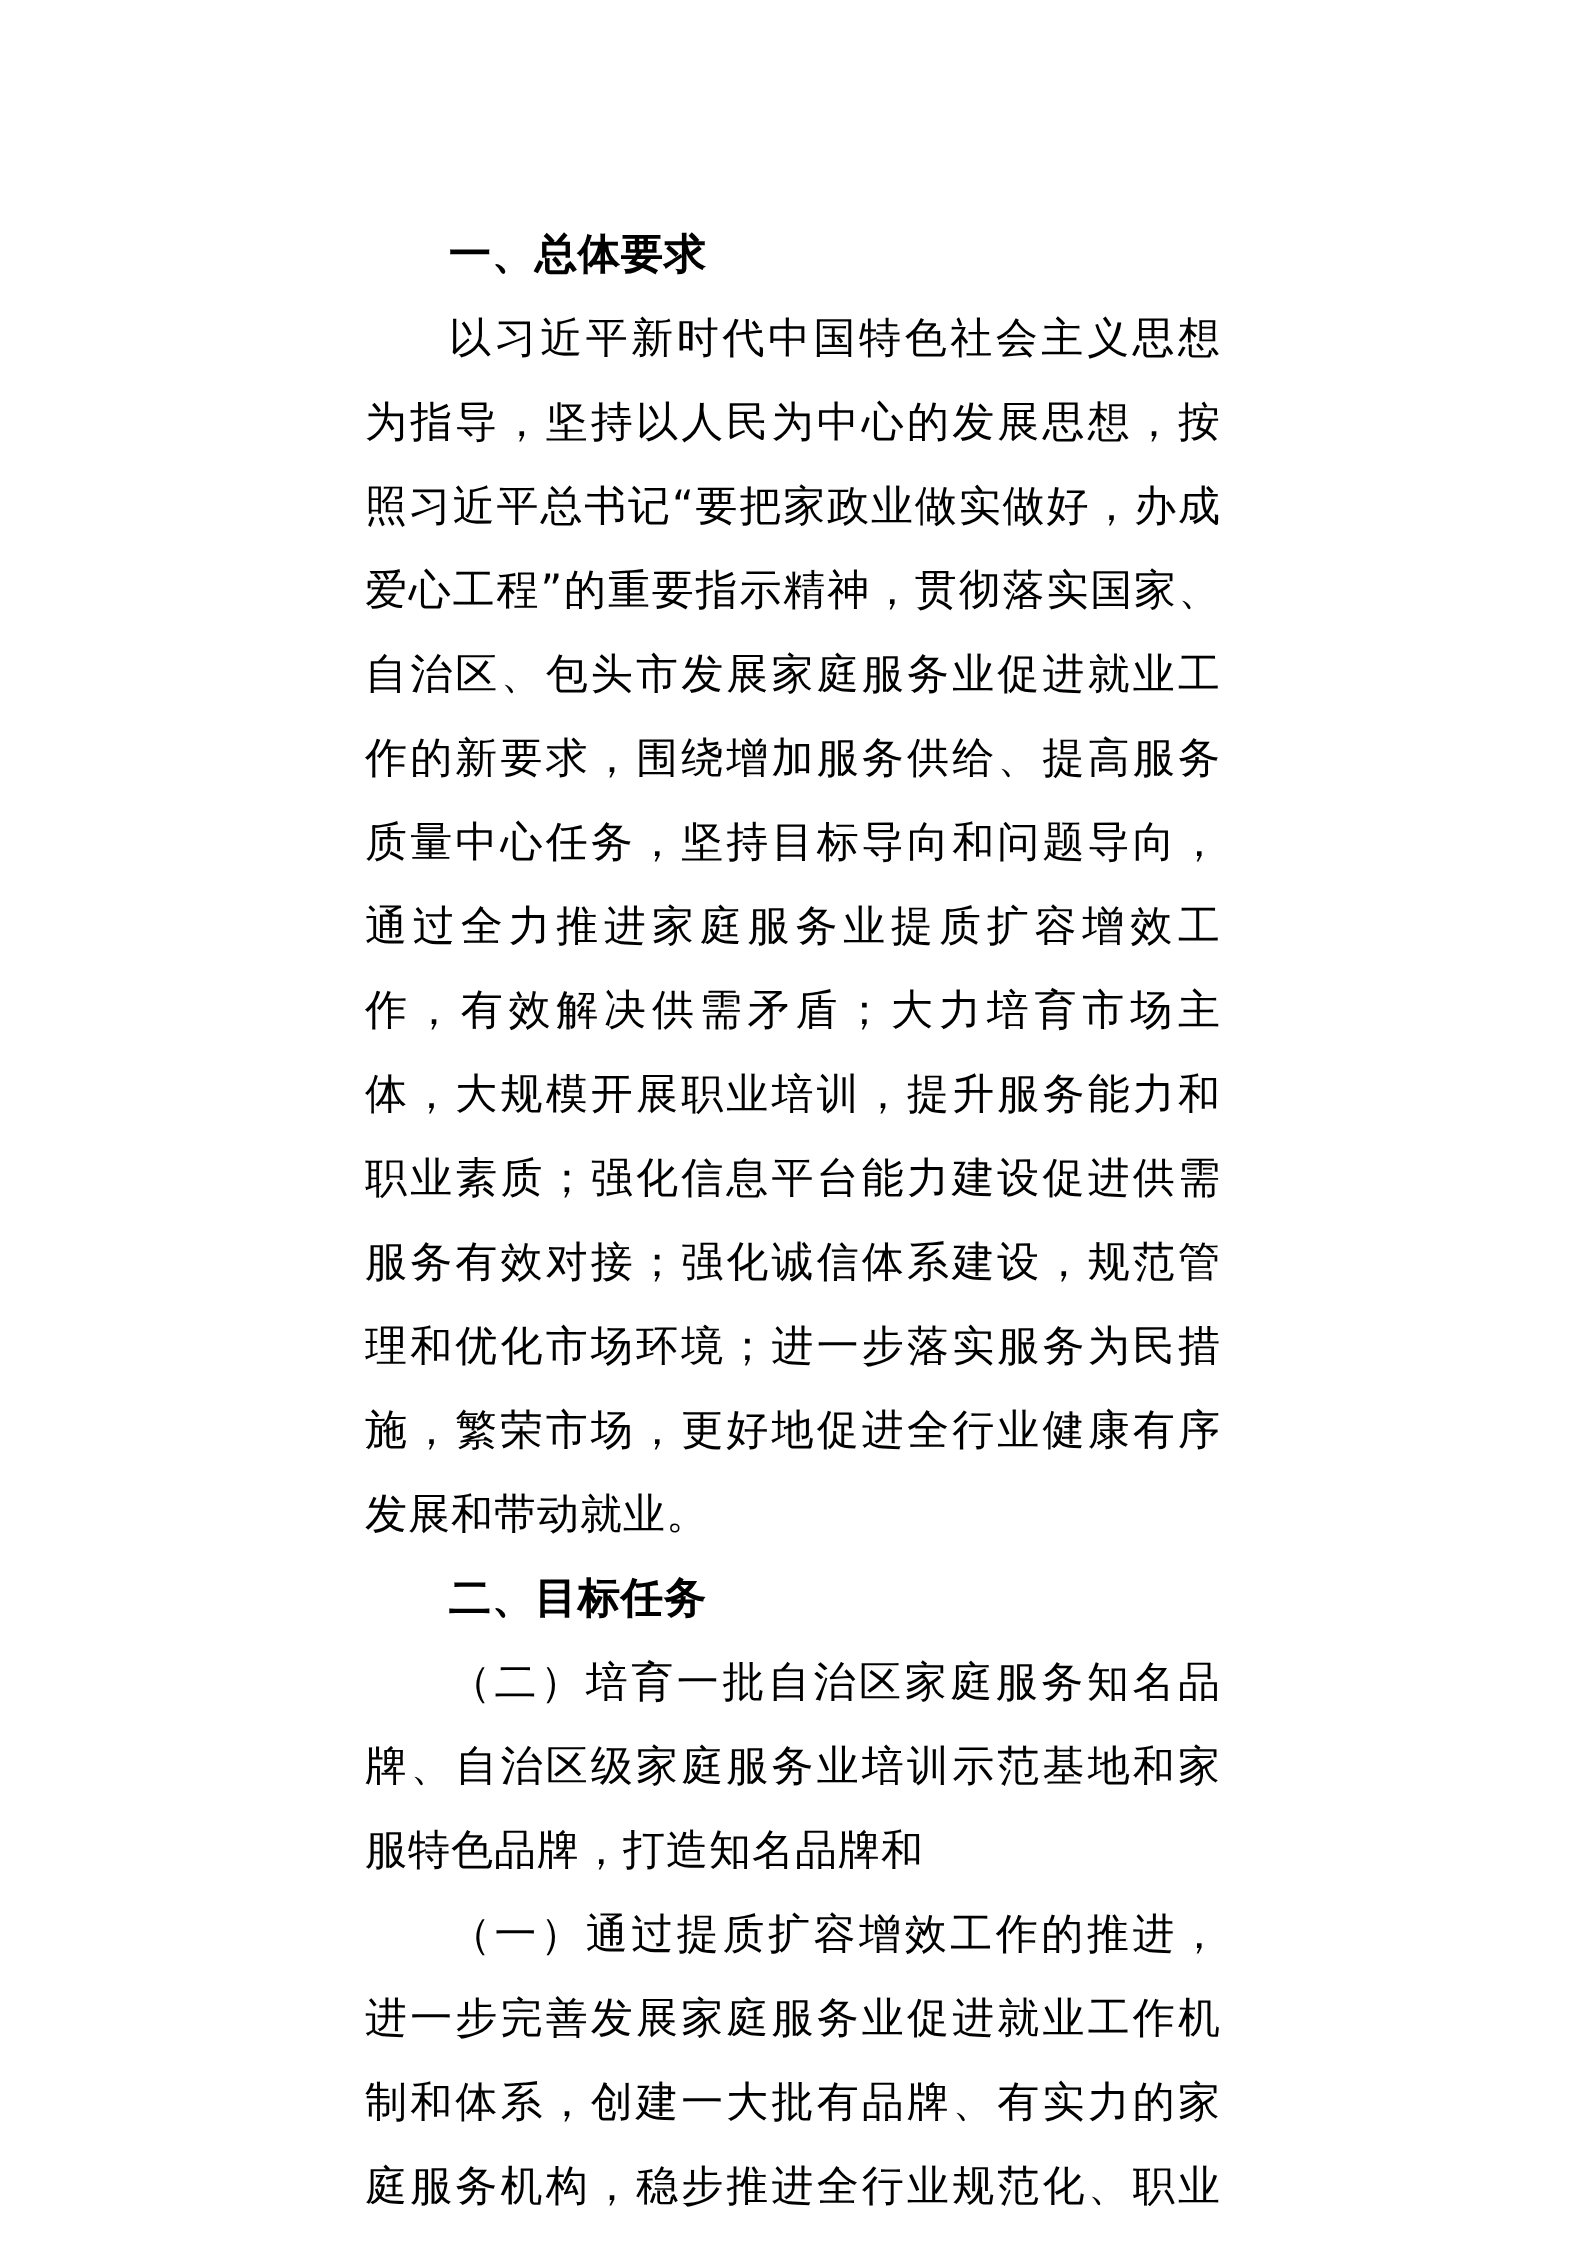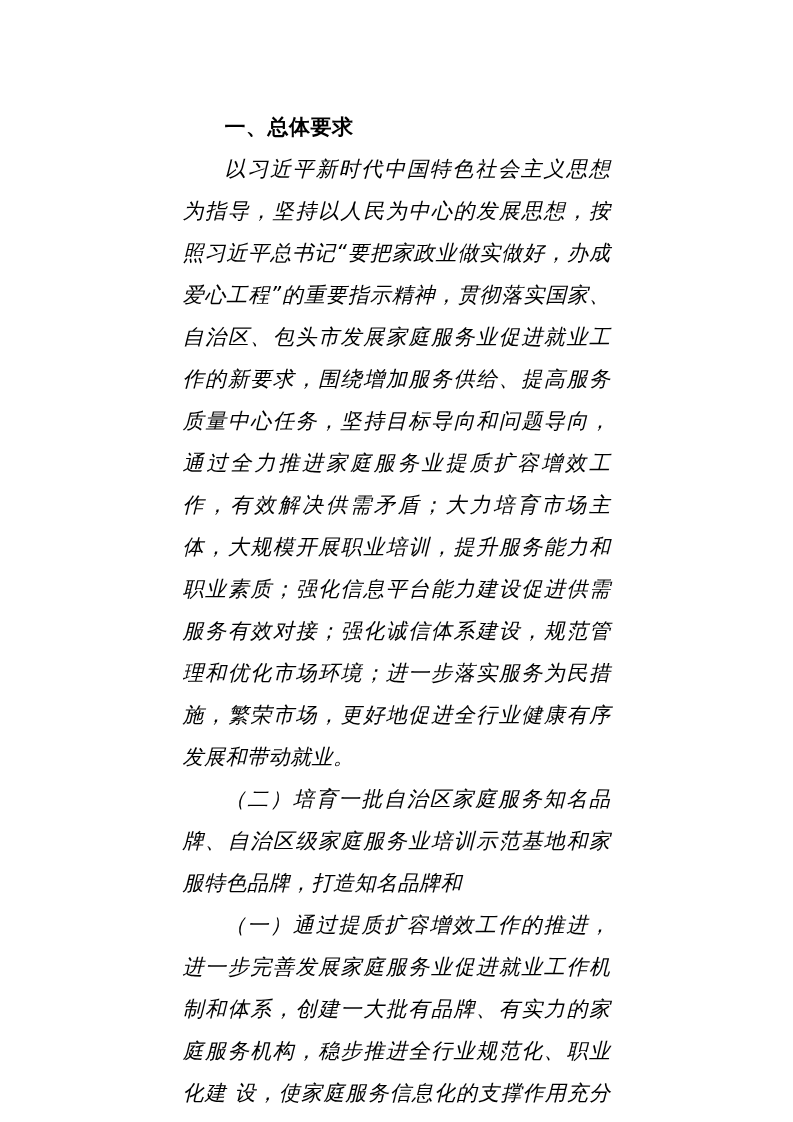--- a/index.html
+++ b/index.html
@@ -30,24 +30,24 @@
     text-align: left;
     white-space: nowrap;
   }
   .para {
     margin: 0;
     padding: 0;
     font-weight: 400;
     text-indent: 2em;
     text-align: justify;
     text-justify: inter-ideograph;
-    font-style: italic;
   }
 </style>
 </head>
 <body>
 
 <div class="page">
   <div class="heading">一、总体要求</div>
   <p class="para">以习近平新时代中国特色社会主义思想为指导，坚持以人民为中心的发展思想，按照习近平总书记“要把家政业做实做好，办成爱心工程”的重要指示精神，贯彻落实国家、自治区、包头市发展家庭服务业促进就业工作的新要求，围绕增加服务供给、提高服务质量中心任务，坚持目标导向和问题导向，通过全力推进家庭服务业提质扩容增效工作，有效解决供需矛盾；大力培育市场主体，大规模开展职业培训，提升服务能力和职业素质；强化信息平台能力建设促进供需服务有效对接；强化诚信体系建设，规范管理和优化市场环境；进一步落实服务为民措施，繁荣市场，更好地促进全行业健康有序发展和带动就业。</p>
+  <div class="heading">二、目标任务</div>
   <p class="para">（二）培育一批自治区家庭服务知名品牌、自治区级家庭服务业培训示范基地和家服特色品牌，打造知名品牌和</p>
   <p class="para">（一）通过提质扩容增效工作的推进，进一步完善发展家庭服务业促进就业工作机制和体系，创建一大批有品牌、有实力的家庭服务机构，稳步推进全行业规范化、职业化建 设，使家庭服务信息化的支撑作用充分显现，服务为民效果 更加突出，促进困难群体就业取得积极效果，提升整个社会 对家庭服务从业者的尊重感和认同感。</p>
 </div>
 
 </body></html>

